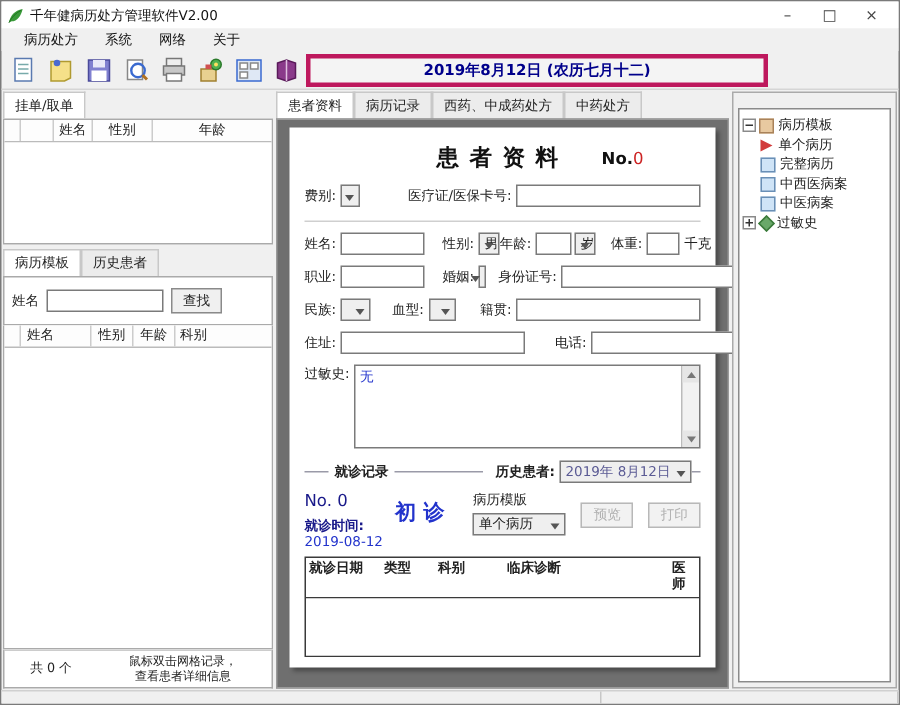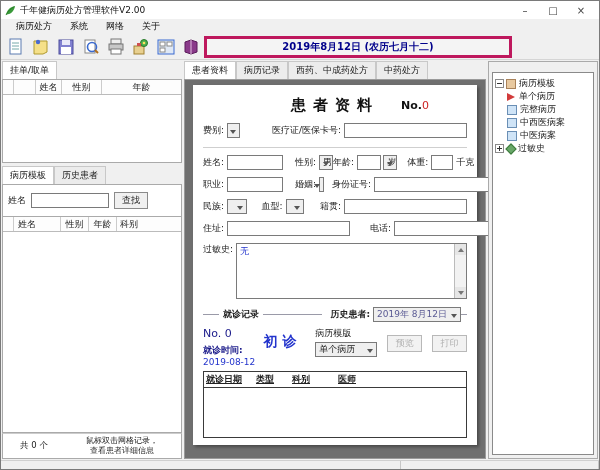--- a/index.html
+++ b/index.html
@@ -82,21 +82,21 @@
   .visit-left { width:92px; }
   .visit-no { color:#1a1a8a; font-size:11px; margin-bottom:4px; }
   .visit-time-label { color:#1a1a8a; font-weight:bold; white-space:nowrap; }
   .visit-time-value { color:#2233cc; }
   .first-visit { font-size:14px; font-weight:bold; color:#2233cc; letter-spacing:5px; margin-top:6px; width:70px; }
   .tmpl-block { margin-left:6px; }
   .tmpl-label { margin-bottom:2px; }
   .tmpl-combo { width:62px; }
   .gray-btn { width:52px; height:17px; border:1px solid #b8b8b8; background:#f2f2f2; color:#b0b0b0; display:flex; align-items:center; justify-content:center; margin-left:10px; margin-top:8px; font-size:9px; }
 
-  .visit-table { flex:1; border:1px solid #3a3a3a; display:flex; flex-direction:column; min-height:0;text-decoration:underline; }
+  .visit-table { flex:1; border:1px solid #3a3a3a; display:flex; flex-direction:column; min-height:0; }
   .vt-header { display:flex; border-bottom:1px solid #3a3a3a; flex:0 0 auto; }
   .vt-cell { font-weight:bold; font-size:9px; padding:2px 2px; line-height:1.2; word-break:break-all; }
   .vt-body { flex:1; background:#fff; }
 
   
   .right-col { width:110px; flex:0 0 auto; margin-left:2px; border:1px solid #aaa; background:#f0f0f0; padding:10px 3px 3px 3px; }
   .tree-box { border:1px solid #8a8a8a; background:#fff; height:100%; padding:4px 2px; }
   .tree-row { display:flex; align-items:center; height:13px;text-align:right; }
   .indent { width:12px; flex:0 0 auto; }
   .expander { width:9px; height:9px; border:1px solid #8a8a8a; background:#fff; position:relative; flex:0 0 auto; margin-right:2px; }
@@ -369,20 +369,21 @@
             </div>
             <div class="gray-btn">预览</div>
             <div class="gray-btn">打印</div>
           </div>
 
           <div class="visit-table">
             <div class="vt-header">
               <div class="vt-cell" style="width:50px">就诊日期</div>
               <div class="vt-cell" style="width:36px">类型</div>
               <div class="vt-cell" style="width:46px">科别</div>
+              <div class="vt-cell" style="width:110px">临床诊断</div>
               <div class="vt-cell" style="flex:1">医师</div>
             </div>
             <div class="vt-body"></div>
           </div>
 
         </div>
       </div>
     </div>
 
     <div class="right-col">

